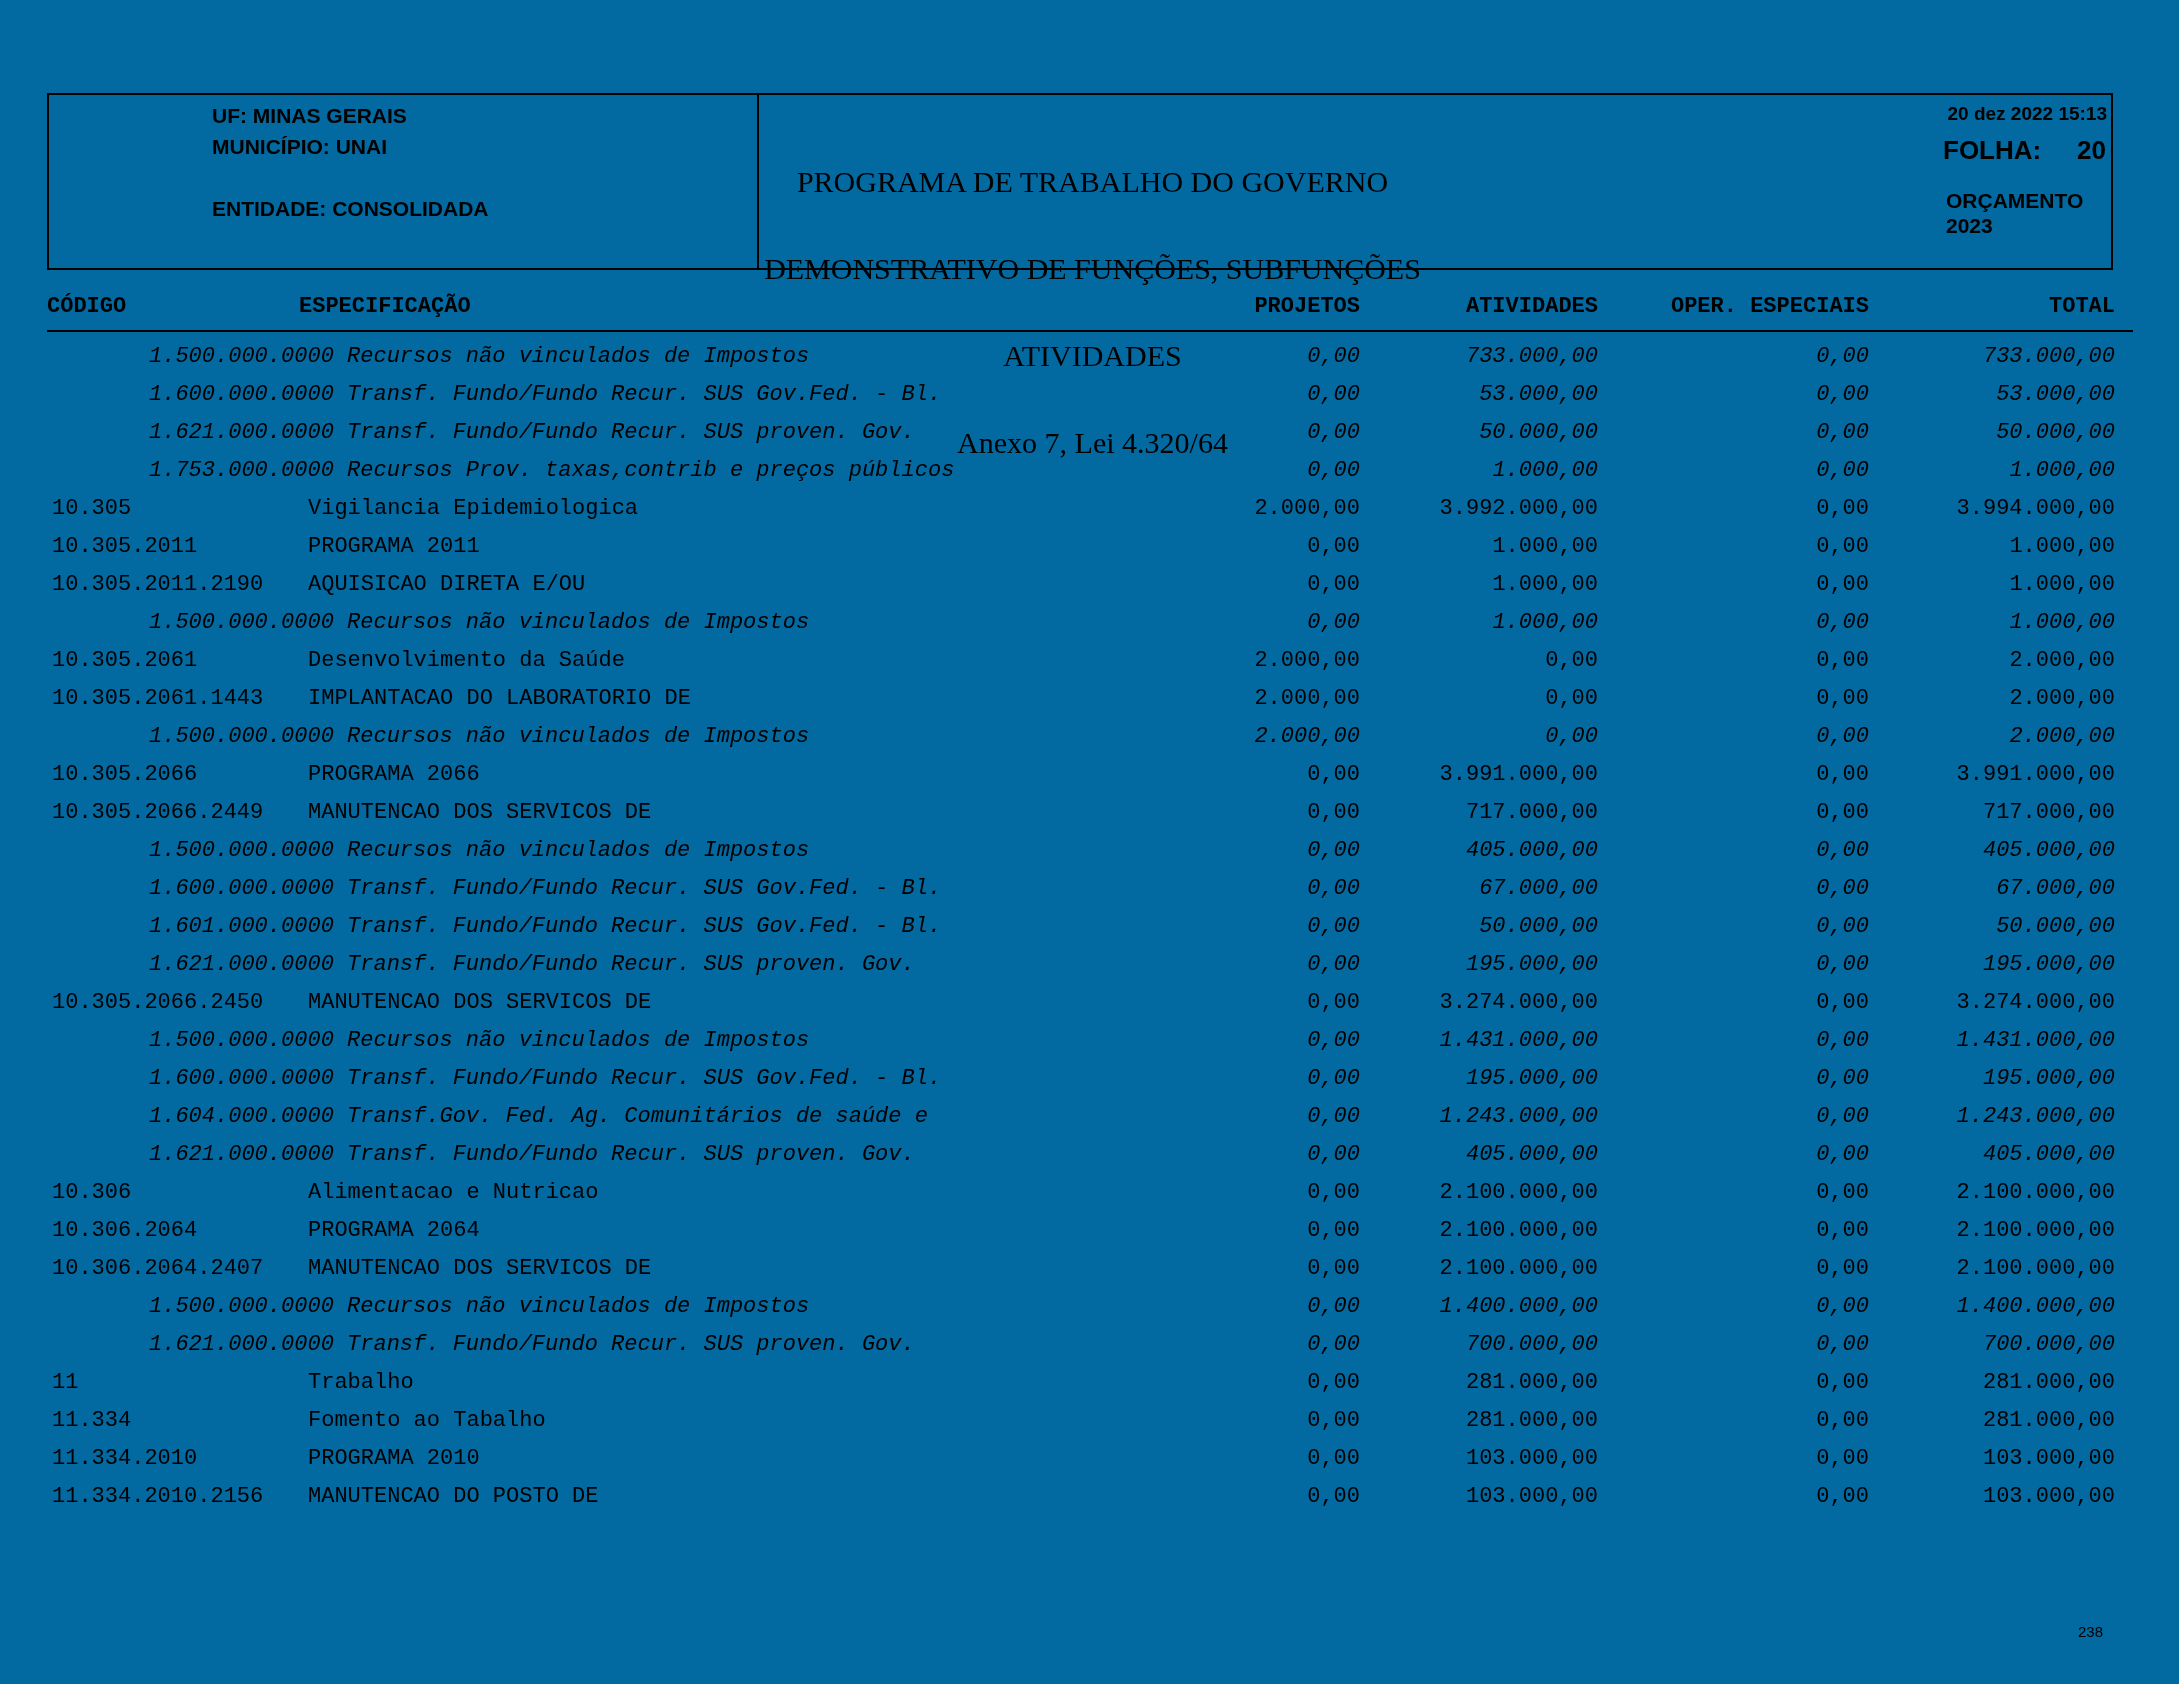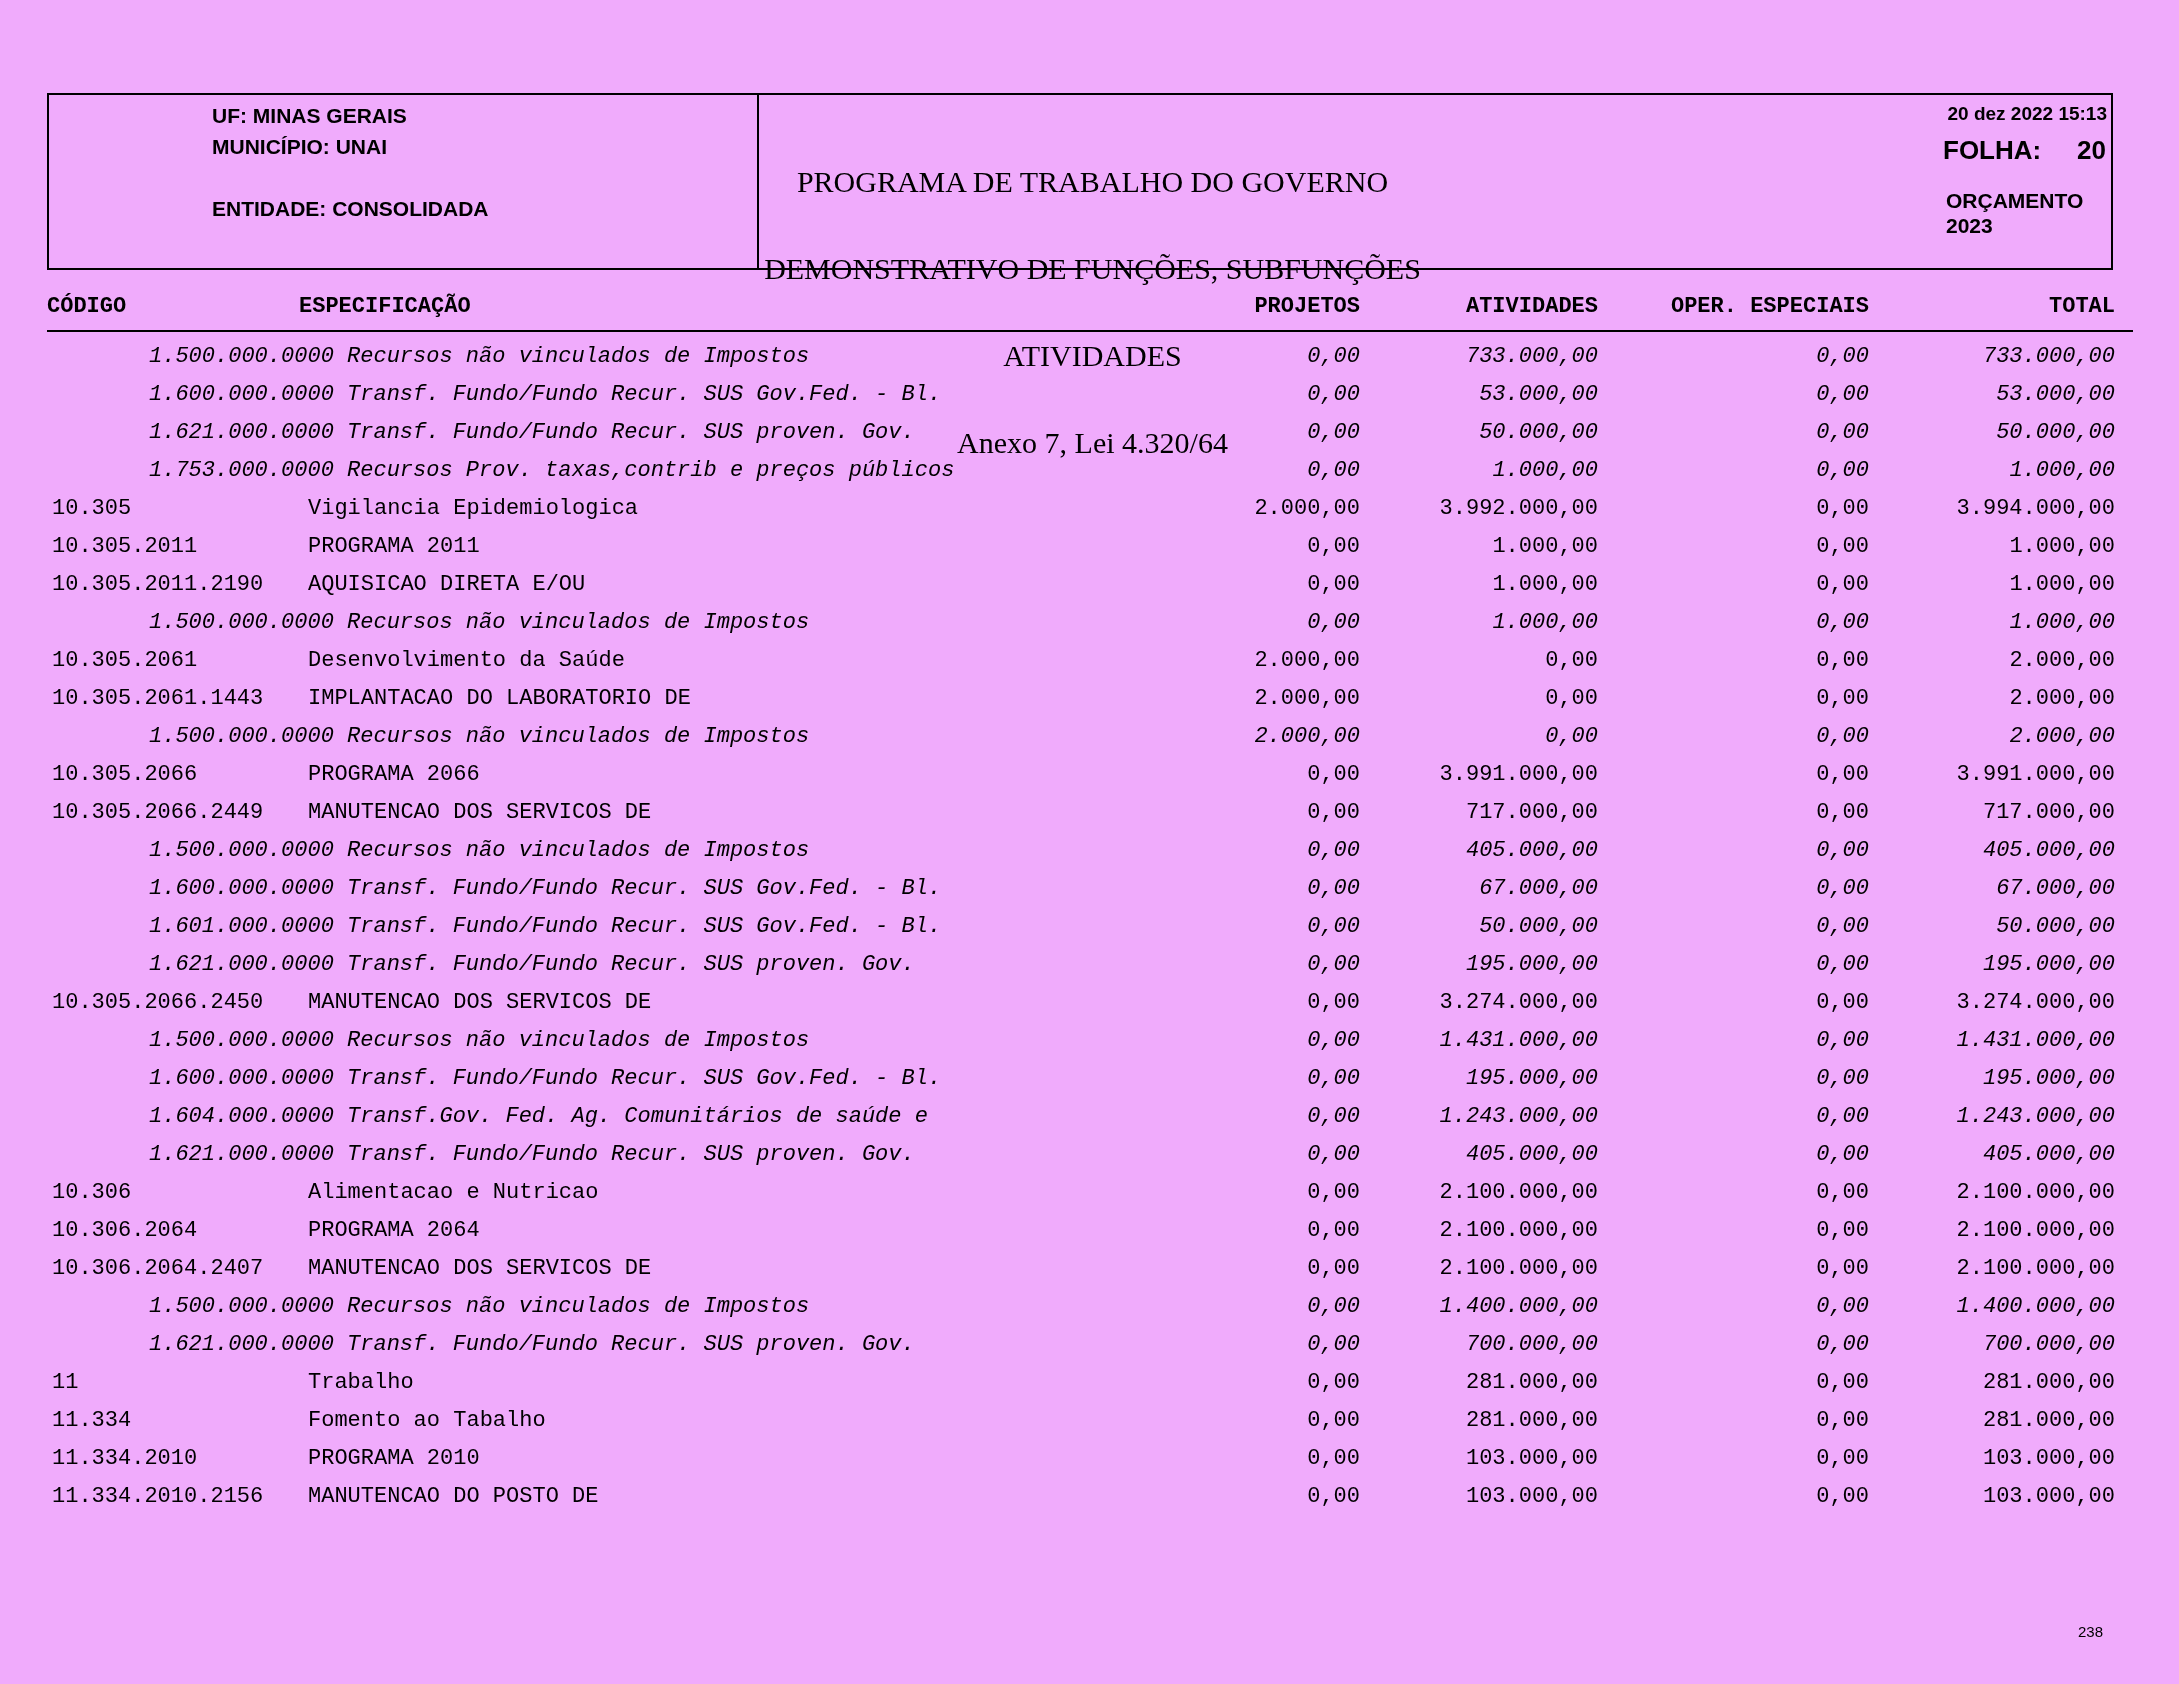--- a/index.html
+++ b/index.html
@@ -1,16 +1,16 @@
 <!DOCTYPE html>
 <html><head>
 <meta charset="utf-8">
 <style>
   html,body{margin:0;padding:0;background:#ffffff;}
-  .page{position:relative;width:2179px;height:1684px;background:#f0abfc;color:#000000;
+  .page{position:relative;width:2179px;height:1684px;background:#0369a1;color:#000000;
         font-family:"Liberation Sans",sans-serif;overflow:hidden;}
 
   
   .hbox{position:absolute;left:47px;top:93px;width:2066px;height:177px;
         border:2px solid #000;box-sizing:border-box;}
   .hdivider{position:absolute;left:757px;top:93px;width:2px;height:177px;background:#000;}
 
   .h-left{position:absolute;left:212px;font-weight:bold;font-size:21px;white-space:pre;}
   .h-uf{top:104px;} .h-mun{top:135px;} .h-ent{top:197px;}
 

